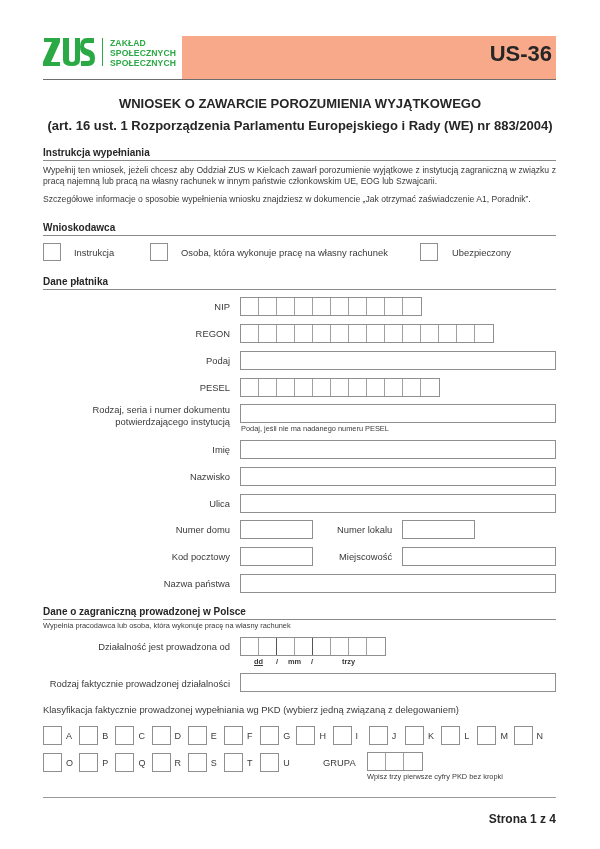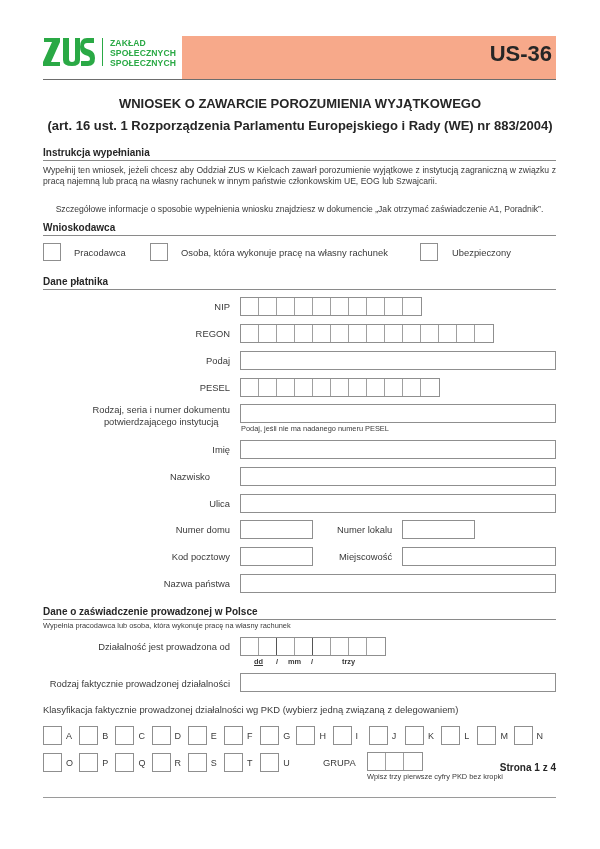--- a/index.html
+++ b/index.html
@@ -33,21 +33,21 @@
   .box { border:1px solid #8f8f8f; box-sizing:border-box; background:#fff; height:19px; }
   .cells { display:flex; height:19px; border:1px solid #8f8f8f; box-sizing:border-box; background:#fff; }
   .cells .cell { width:18px; height:17px; border-right:1px solid #a0a0a0; box-sizing:border-box; }
   .cells .cell:last-child { border-right:none; }
   .cells .cell.sep { border-right:1px solid #555; }
 
   .pkd-box { width:19px; height:19px; border:1px solid #8f8f8f; box-sizing:border-box; background:#fff; }
   .pkd-letter { font-size:9px; color:#3a3a3a; }
 
   .foot-rule { left:43px; top:797px; width:513px; height:1px; background:#9a9a9a; }
-  .page-no { right:44px; top:762px; font-size:10px; font-weight:bold; color:#262626; }
+  .page-no { right:44px; top:812px; font-size:12px; font-weight:bold; color:#262626; }
   .date-hint { font-size:7.4px; font-weight:bold; color:#3a3a3a; }
 </style>
 </head>
 <body>
 
 <svg class="abs logo-mark" viewBox="0 0 52 30">
   <path d="M1 1 H17 V5 L8 25 H17 V29 H0 V25 L9 5 H1 Z" fill="#2aa945"></path>
   <path d="M20 1 H26 V22 Q26 25 29 25 Q32 25 32 22 V1 H37 V23 Q37 29 29 29 Q20 29 20 23 Z" fill="#2aa945"></path>
   <path d="M51 1 V6 H44 Q41 6 41 9 Q41 11 44 12 L47 13 Q52 15 52 21 Q52 29 45 29 H38 V24 H45 Q47 24 47 22 Q47 20 45 19 L42 18 Q37 16 37 10 Q37 1 44 1 Z" fill="#2aa945"></path>
 </svg>
@@ -60,27 +60,27 @@
 <div class="abs header-band"></div>
 <div class="abs form-code">US-36</div>
 <div class="abs header-rule"></div>
 
 <div class="abs title1">WNIOSEK O ZAWARCIE POROZUMIENIA WYJĄTKOWEGO</div>
 <div class="abs title2">(art. 16 ust. 1 Rozporządzenia Parlamentu Europejskiego i Rady (WE) nr 883/2004)</div>
 
 <div class="abs sec-head" style="top:147px;">Instrukcja wypełniania</div>
 <div class="abs sec-rule" style="top:160px;"></div>
 <div class="abs para justify" style="top:165px;">Wypełnij ten wniosek, jeżeli chcesz aby Oddział ZUS w Kielcach zawarł porozumienie wyjątkowe z instytucją zagraniczną w związku z pracą najemną lub pracą na własny rachunek w innym państwie członkowskim UE, EOG lub Szwajcarii.</div>
-<div class="abs para" style="top:204px;text-align:center;">Szczegółowe informacje o sposobie wypełnienia wniosku znajdziesz w dokumencie „Jak otrzymać zaświadczenie A1, Poradnik”.</div>
+<div class="abs para" style="top:194px;">Szczegółowe informacje o sposobie wypełnienia wniosku znajdziesz w dokumencie „Jak otrzymać zaświadczenie A1, Poradnik”.</div>
 
 <div class="abs sec-head" style="top:222px;">Wnioskodawca</div>
 <div class="abs sec-rule" style="top:235px;"></div>
 
 <div class="abs chk" style="left:43px; top:243px;"></div>
-<div class="abs lbl" style="left:74px; top:247px;">Pracodawca</div>
+<div class="abs lbl" style="left:74px; top:247px;">Instrukcja</div>
 <div class="abs chk" style="left:150px; top:243px;"></div>
 <div class="abs lbl" style="left:181px; top:247px;">Osoba, która wykonuje pracę na własny rachunek</div>
 <div class="abs chk" style="left:420px; top:243px;"></div>
 <div class="abs lbl" style="left:452px; top:247px;">Ubezpieczony</div>
 
 <div class="abs sec-head" style="top:276px;">Dane płatnika</div>
 <div class="abs sec-rule" style="top:289px;"></div>
 
 <div class="abs lbl lbl-r" style="right:370px; top:301px;">NIP</div>
 <div class="abs cells" style="left:240px; top:297px;">
@@ -125,50 +125,50 @@
     <div class="cell"></div>
     <div class="cell"></div>
     <div class="cell"></div>
     <div class="cell"></div>
     <div class="cell"></div>
     <div class="cell"></div>
     <div class="cell"></div>
     <div class="cell"></div>
   </div>
 
-<div class="abs lbl lbl-r" style="right:370px; top:404px; line-height:12px;text-align:center;">
+<div class="abs lbl lbl-r" style="right:370px; top:404px; line-height:12px;">
   <div>Rodzaj, seria i numer dokumentu</div>
   <div>potwierdzającego instytucją</div>
 </div>
 <div class="abs box" style="left:240px; top:404px; width:316px;"></div>
 <div class="abs hint" style="left:241px; top:424px;">Podaj, jeśli nie ma nadanego numeru PESEL</div>
 
 <div class="abs lbl lbl-r" style="right:370px; top:444px;">Imię</div>
 <div class="abs box" style="left:240px; top:440px; width:316px;"></div>
 
-<div class="abs lbl lbl-r" style="right:390px; top:471px;text-align:right;">Nazwisko</div>
+<div class="abs lbl lbl-r" style="right:370px; top:471px;text-align:right;">Nazwisko</div>
 <div class="abs box" style="left:240px; top:467px; width:316px;"></div>
 
 <div class="abs lbl lbl-r" style="right:370px; top:498px;">Ulica</div>
 <div class="abs box" style="left:240px; top:494px; width:316px;"></div>
 
 <div class="abs lbl lbl-r" style="right:370px; top:524px;">Numer domu</div>
 <div class="abs box" style="left:240px; top:520px; width:73px;"></div>
 <div class="abs lbl" style="left:337px; top:524px;">Numer lokalu</div>
 <div class="abs box" style="left:402px; top:520px; width:73px;"></div>
 
 <div class="abs lbl lbl-r" style="right:370px; top:551px;margin-left:28px;">Kod pocztowy</div>
 <div class="abs box" style="left:240px; top:547px; width:73px;"></div>
 <div class="abs lbl" style="left:339px; top:551px;">Miejscowość</div>
 <div class="abs box" style="left:402px; top:547px; width:154px;"></div>
 
 <div class="abs lbl lbl-r" style="right:370px; top:578px;text-align:right;">Nazwa państwa</div>
 <div class="abs box" style="left:240px; top:574px; width:316px;"></div>
 
-<div class="abs sec-head" style="top:606px;">Dane o zaświadczenie prowadzonej w Polsce</div>
+<div class="abs sec-head" style="top:606px;">Dane o zagraniczną prowadzonej w Polsce</div>
 <div class="abs sec-rule" style="top:619px;"></div>
 <div class="abs hint" style="left:43px; top:621px;">Wypełnia pracodawca lub osoba, która wykonuje pracę na własny rachunek</div>
 
 <div class="abs lbl lbl-r" style="right:370px; top:641px;">Działalność jest prowadzona od</div>
 <div class="abs cells" style="left:240px; top:637px;">
     <div class="cell"></div>
     <div class="cell sep"></div>
     <div class="cell"></div>
     <div class="cell sep"></div>
     <div class="cell"></div>
@@ -178,21 +178,21 @@
   </div>
 <div class="abs date-hint" style="left:254px; top:657px;text-decoration:underline;">dd</div>
 <div class="abs date-hint" style="left:276px; top:657px;">/</div>
 <div class="abs date-hint" style="left:288px; top:657px;">mm</div>
 <div class="abs date-hint" style="left:311px; top:657px;">/</div>
 <div class="abs date-hint" style="left:342px; top:657px;">trzy</div>
 
 <div class="abs lbl lbl-r" style="right:370px; top:678px;">Rodzaj faktycznie prowadzonej działalności</div>
 <div class="abs box" style="left:240px; top:673px; width:316px;"></div>
 
-<div class="abs lbl" style="left:43px; top:704px;">Klasyfikacja faktycznie prowadzonej działalności wg PKD (wybierz jedną związaną z delegowaniem)</div>
+<div class="abs lbl" style="left:43px; top:704px;">Klasyfikacja faktycznie prowadzonej wypełniania wg PKD (wybierz jedną związaną z delegowaniem)</div>
 
 <div id="pkd-row1" class="abs" style="left:43px; top:726px; width:520px; height:20px;">
     <div class="abs pkd-box" style="left: 0px; top: 0px;"></div>
     <div class="abs pkd-letter" style="left: 23px; top: 5px;">A</div>
     <div class="abs pkd-box" style="left: 36.2px; top: 0px;"></div>
     <div class="abs pkd-letter" style="left: 59.2px; top: 5px;">B</div>
     <div class="abs pkd-box" style="left: 72.4px; top: 0px;"></div>
     <div class="abs pkd-letter" style="left: 95.4px; top: 5px;">C</div>
     <div class="abs pkd-box" style="left: 108.6px; top: 0px;"></div>
     <div class="abs pkd-letter" style="left: 131.6px; top: 5px;">D</div>

